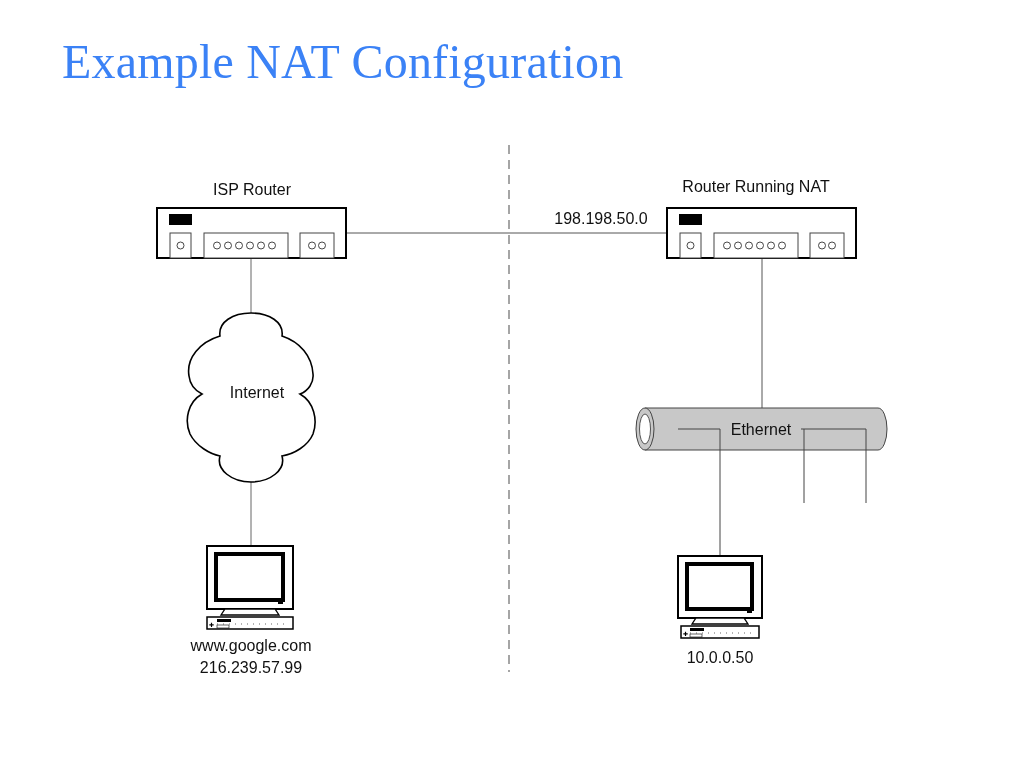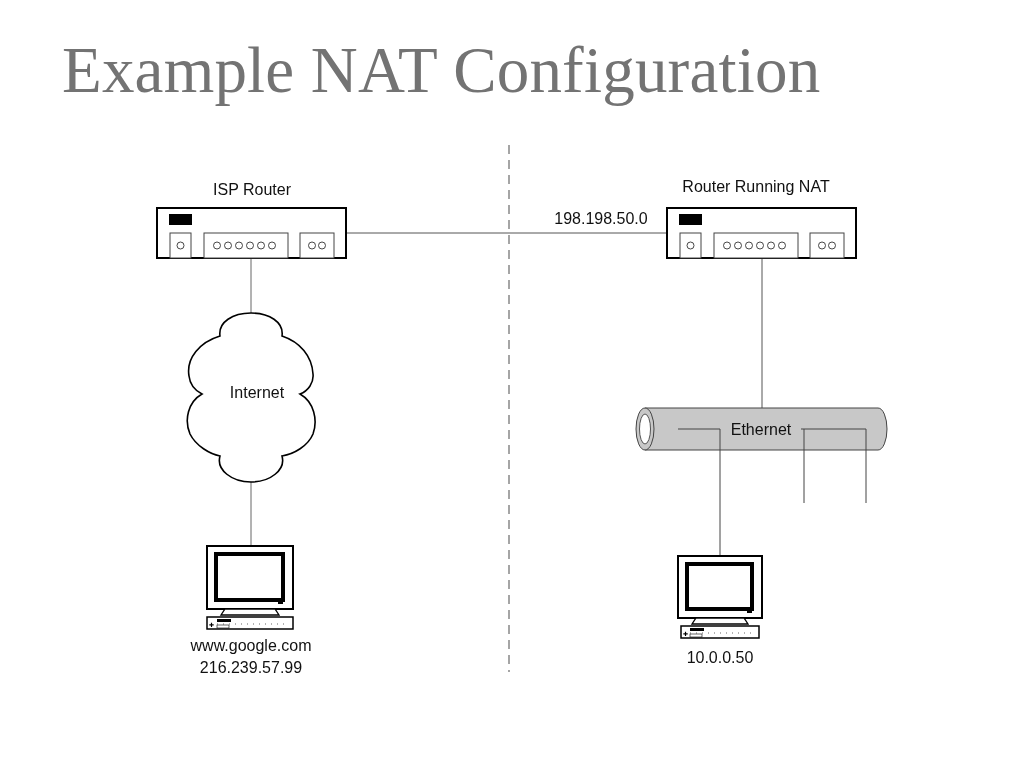--- a/index.html
+++ b/index.html
@@ -1,18 +1,18 @@
 <!DOCTYPE html>
 <html><head>
 <meta charset="utf-8">
 <style>
   html, body { margin:0; padding:0; background:#ffffff; }
   body { width:1024px; height:768px; position:relative; overflow:hidden; }
   .title { position:absolute; left:62px; top:38px; font-family:"Liberation Serif","DejaVu Serif",serif;
-           font-size:65px; color:#737373; line-height:1; letter-spacing:0.2px; }
+           font-size:48px; color:#3b82f6; line-height:1; letter-spacing:0.2px; }
   svg { position:absolute; left:0; top:0; }
   .lbl { font-family:"Liberation Sans","DejaVu Sans",sans-serif; font-size:16px; fill:#111; }
 </style>
 </head>
 <body>
 
 <div class="title">Example NAT Configuration</div>
 
 <svg width="1024" height="768" viewBox="0 0 1024 768">
 

